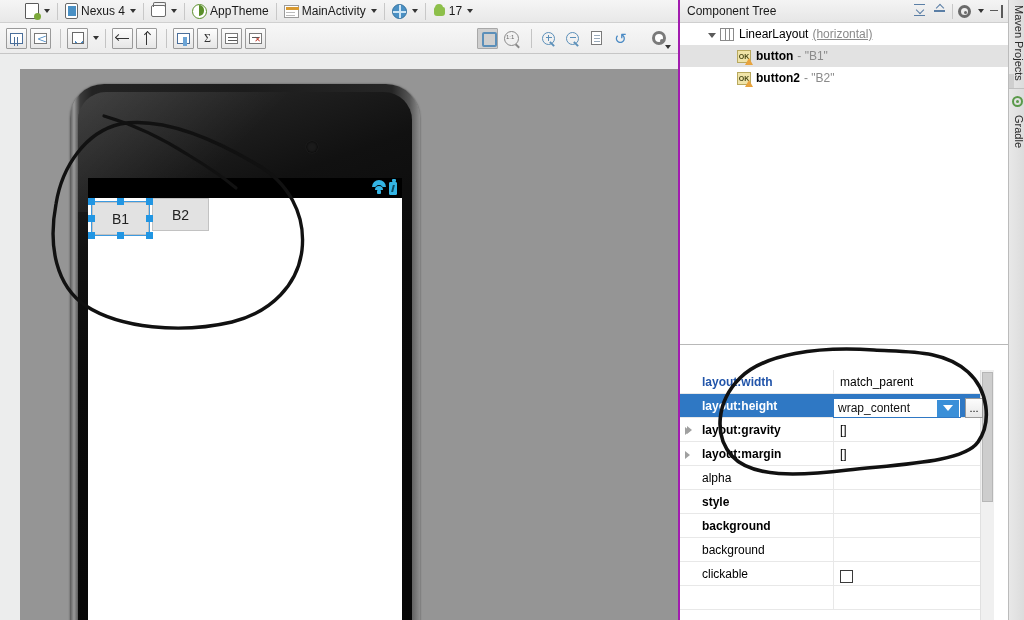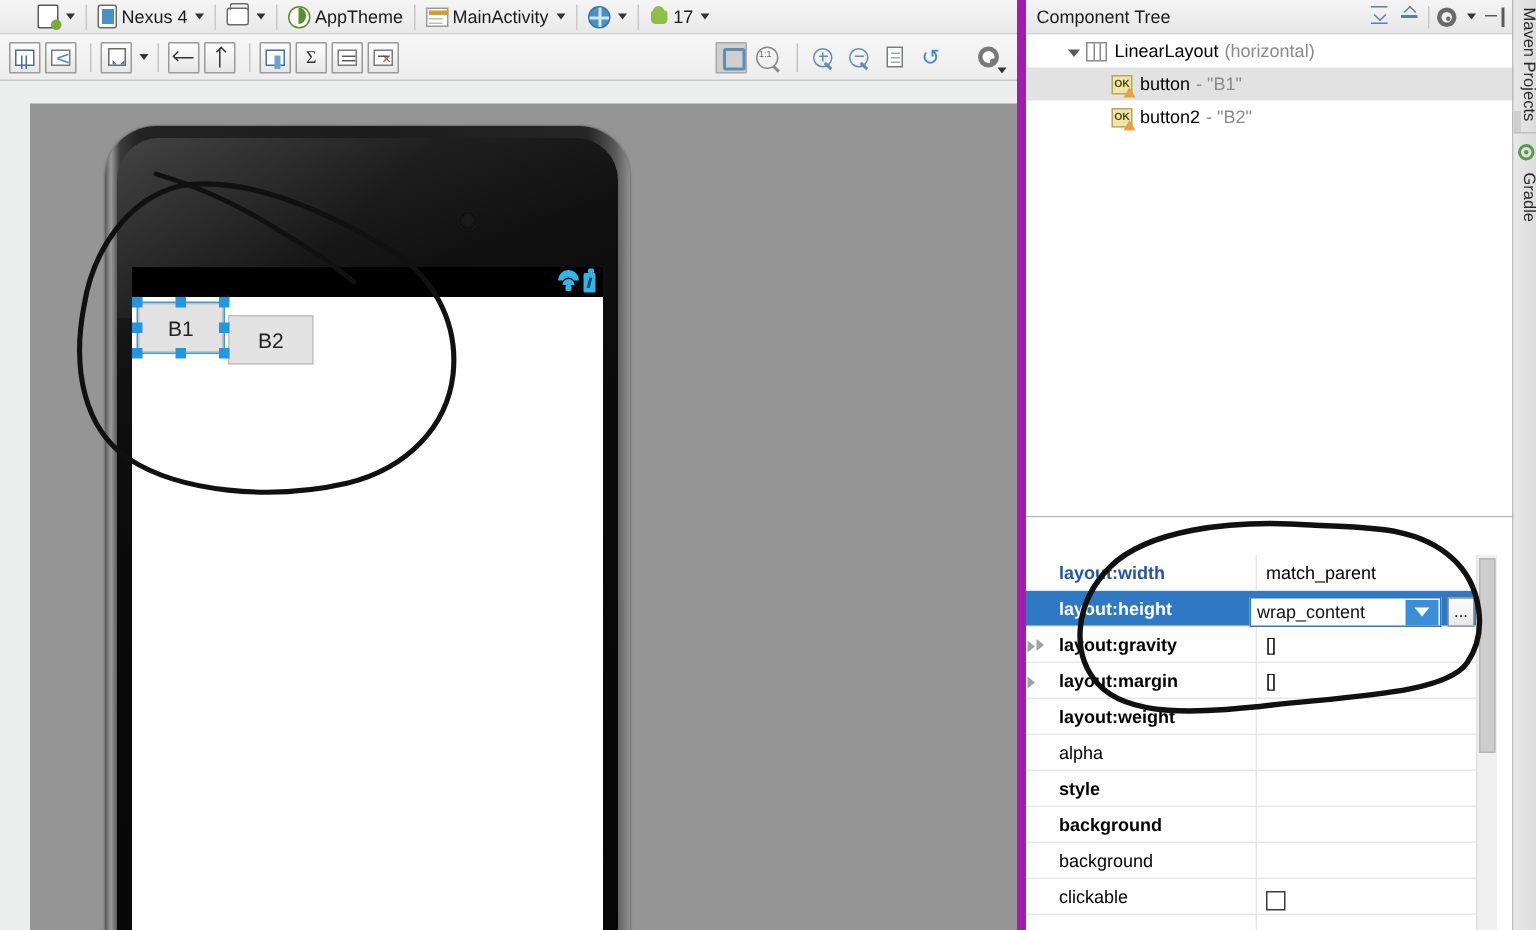--- a/index.html
+++ b/index.html
@@ -157,53 +157,53 @@
   .batt-ico:before{content:"";position:absolute;left:2px;top:-3.5px;width:4px;height:2.5px;background:#33b5e5;border-radius:1px;}
   .batt-ico:after{content:"";position:absolute;left:2.2px;top:2px;width:2px;height:7px;background:#0b4b63;transform:skewX(-14deg);}
   .app-body { background:#fff; height:500px; position:relative; }
 
   .abtn {
     position:absolute; background:#e2e2e2; border:1px solid #c2c2c2;
     display:flex; align-items:center; justify-content:center;
     font-size:14px; color:#222; font-family:"Liberation Sans", sans-serif;
   }
   #btnB1 { left:4px; top:4px; width:57px; height:33px; }
-  #btnB2 { left:64px; top:12px; width:57px; height:33px; }
+  #btnB2 { left:64px; top:0; width:57px; height:33px; }
 
   .sel-box { position:absolute; left:3px; top:3px; width:59px; height:35px; border:1.5px solid #3d9ae0; }
   .handle { position:absolute; width:7px; height:7px; background:#2196e3; }
 
   
   .annot { position:absolute; pointer-events:none; }
 
   
   .right-col { position:absolute; left:678px; top:0; width:330px; height:620px; background:#f1f1f1;
-               border-left:6px solid #a21caf; }
+               border-left:2px solid #a21caf; }
 
   .panel-head {
     height:23px; background:linear-gradient(to bottom,#f4f4f4,#e6e6e6);
     border-bottom:1px solid #cfcfcf; display:flex; align-items:center; padding:0 4px 0 7px;
   }
   .panel-title { font-size:12px; color:#1a1a1a; }
 
   .ct-body { position:absolute; left:0; top:23px; width:330px; height:322px; background:#fff;
              border-bottom:1px solid #b8b8b8; overflow:hidden; }
   .tree-row { height:22px; display:flex; align-items:center; font-size:12px; padding-left:8px; white-space:nowrap; }
   .tree-row.sel { background:#e2e2e2; }
   .tw { width:0;height:0;border-left:5px solid #5a5a5a;border-top:4px solid transparent;border-bottom:4px solid transparent;margin-right:5px;}
   .tw.open { border-left:4px solid transparent;border-right:4px solid transparent;border-top:5px solid #5a5a5a;border-bottom:none;margin-right:4px;margin-top:2px;}
   .ic-screen{width:11px;height:14px;border:1.5px solid #5a5a5a;border-radius:2px;background:#fff;position:relative;margin-right:5px;}
   .ic-screen:after{content:"";position:absolute;left:1px;top:1.5px;width:6px;height:8px;background:#5a9fd4;}
   .ic-linear{width:14px;height:13px;border:1.2px solid #8a8a8a;background:#fff;position:relative;margin-right:5px;}
   .ic-linear:after{content:"";position:absolute;left:4px;top:0;width:1.2px;height:11px;background:#8a8a8a;box-shadow:4px 0 0 #8a8a8a;}
   .ic-ok{width:14px;height:13px;background:#f0e4a8;border:1px solid #b8a95e;position:relative;margin-right:5px;
          font-size:7px;line-height:12px;text-align:center;color:#4a4a1a;font-weight:bold;}
   .ic-ok:after{content:"";position:absolute;left:7px;bottom:-3px;width:0;height:0;border-left:4px solid transparent;border-right:4px solid transparent;border-bottom:7px solid #e8a33d;}
-  .t-bold{font-weight:normal;}
-  .t-gray{color:#8a8a8a;}
+  .t-bold{font-weight:bold;}
+  .t-gray{color:#8a8a8a;text-decoration:underline;}
   .t-quote{color:#8a8a8a;}
 
   .pp-body { position:absolute; left:0; top:345px; width:330px; height:275px; background:#fff; }
   .pp-head { height:25px; background:linear-gradient(to bottom,#f4f4f4,#e6e6e6); border-bottom:1px solid #cfcfcf;
              display:flex; align-items:center; padding:0 6px 0 7px; }
   .pp-table { position:absolute; left:0; top:25px; width:314px; }
   .prow { display:flex; height:24px; border-bottom:1px solid #e8e8e8; align-items:center; font-size:12px; }
   .prow.sel { background:#2f78c4; color:#fff; }
   .pname { width:153px; padding-left:22px; position:relative; white-space:nowrap; overflow:hidden; }
   .pname.mod { color:#2255aa; font-weight:bold; }
@@ -451,24 +451,20 @@
         <div class="prow">
           <span class="pname b">layout:gravity</span>
           <span class="pexp" style="top:56px"></span>
           <span class="pval">[]</span>
         </div>
         <div class="prow">
           <span class="pname b">layout:margin</span>
           <span class="pval">[]</span>
         </div>
         <div class="prow">
-          <span class="pname b">layout:weight</span>
-          <span class="pval"></span>
-        </div>
-        <div class="prow">
           <span class="pname">alpha</span>
           <span class="pval"></span>
         </div>
         <div class="prow">
           <span class="pname b">style</span>
           <span class="pval"></span>
         </div>
         <div class="prow">
           <span class="pname b">background</span>
           <span class="pval"></span>

